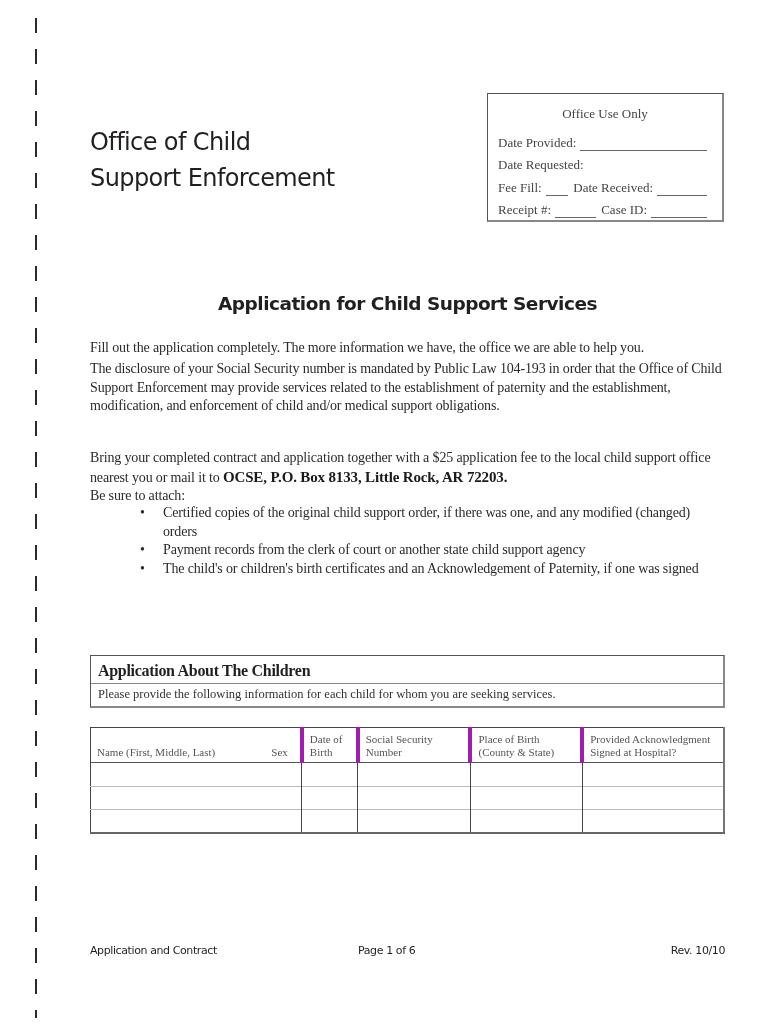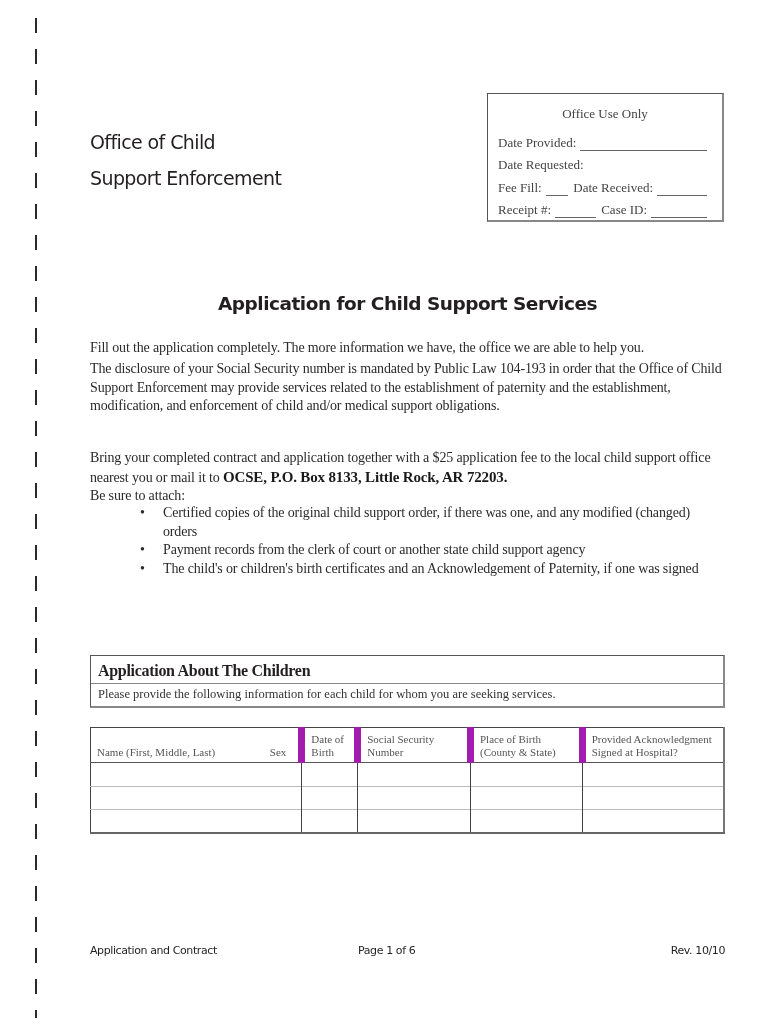--- a/index.html
+++ b/index.html
@@ -6,21 +6,21 @@
     html, body { width: 770px; height: 1024px; background: #ffffff; overflow: hidden; }
     body { position: relative; color: #231f20; font-family: "Liberation Serif", serif; }
 
     .cut-line {
       position: absolute; left: 35px; top: 18px; width: 2px; height: 1000px;
       background: repeating-linear-gradient(to bottom, #2a2a2a 0px, #2a2a2a 15px, transparent 15px, transparent 31px);
     }
 
     .org-title {
       position: absolute; left: 90px; top: 124px;
-      font-family: "DejaVu Sans", sans-serif; font-size: 19px; line-height: 36px;
+      font-family: "DejaVu Sans", sans-serif; font-size: 24px; line-height: 36px;
       color: #231f20; letter-spacing: -0.6px;
     }
 
     .office-box {
       position: absolute; left: 487px; top: 93px; width: 237px; height: 129px;
       border: 1px solid #555; border-right: 2px solid #888; border-bottom: 2px solid #888;
       font-size: 13px; color: #444; padding: 0 10px;
     }
     .office-box .ob-title { text-align: center; margin-top: 12px; height: 22px; }
     .office-box .ob-row { display: flex; align-items: flex-end; height: 22.5px; white-space: nowrap; }
@@ -46,21 +46,21 @@
       position: absolute; left: 90px; top: 655px; width: 635px; height: 53px;
       border: 1px solid #555; border-right: 2px solid #888; border-bottom: 2px solid #888;
     }
     .section-box .sb-title { height: 28px; border-bottom: 1px solid #888; padding: 6px 7px 0; font-weight: bold; font-size: 16px; color: #231f20; letter-spacing: -0.3px; }
     .section-box .sb-sub { padding: 3px 7px 0; font-size: 12.5px; color: #333; }
 
     table.children {
       position: absolute; left: 90px; top: 727px; width: 635px; border-collapse: collapse;
       font-size: 11px; color: #555; border: 1px solid #444; border-right: 2px solid #777; border-bottom: 2px solid #666;
     }
-    table.children th { font-weight: normal; text-align: left; vertical-align: bottom; padding: 2px 6px 3px; line-height: 13px; height: 35px; border-left: 7px solid #a21caf; border-bottom: 1px solid #555; }
+    table.children th { font-weight: normal; text-align: left; vertical-align: bottom; padding: 2px 6px 3px; line-height: 13px; height: 35px; border-left: 4px solid #a21caf; border-bottom: 1px solid #555; }
     table.children td { height: 23.5px; border-left: 1px solid #444; border-top: 1px solid #bbb; }
     table.children th:first-child, table.children td:first-child { border-left: none; }
     .name-cell { display: flex; justify-content: space-between; padding-right: 6px; }
 
     .footer { position: absolute; left: 90px; width: 635px; top: 944px; font-family: "DejaVu Sans", sans-serif; font-size: 11px; color: #231f20; letter-spacing: -0.4px; }
     .footer .f-left { position: absolute; left: 0; }
     .footer .f-center { position: absolute; left: 268px; }
     .footer .f-right { position: absolute; right: 0; }
   </style>
 </head>

